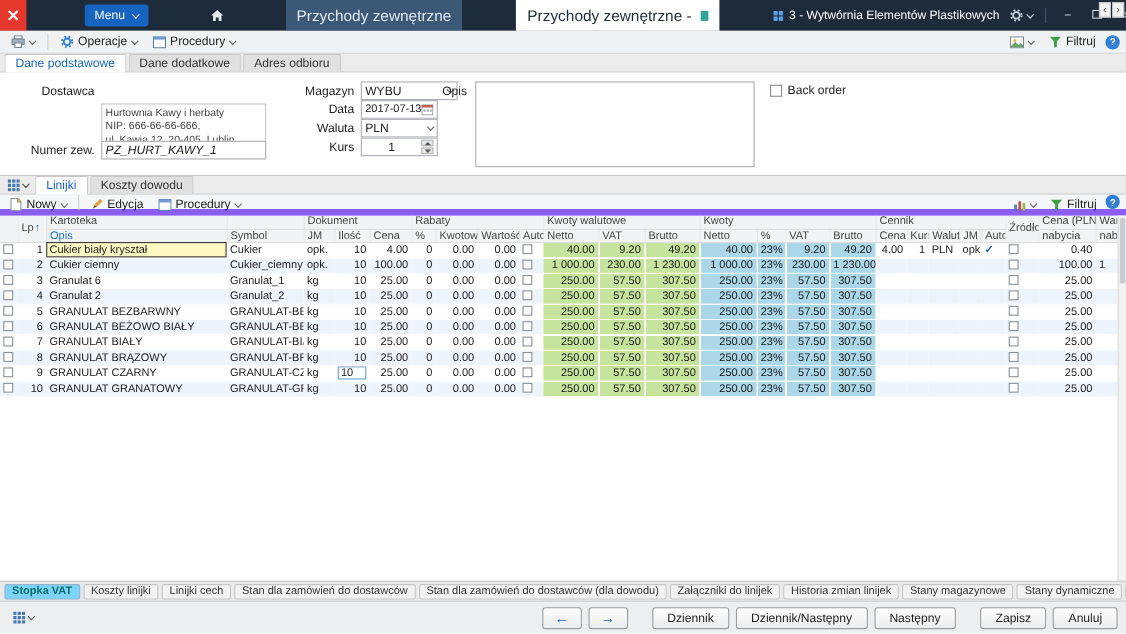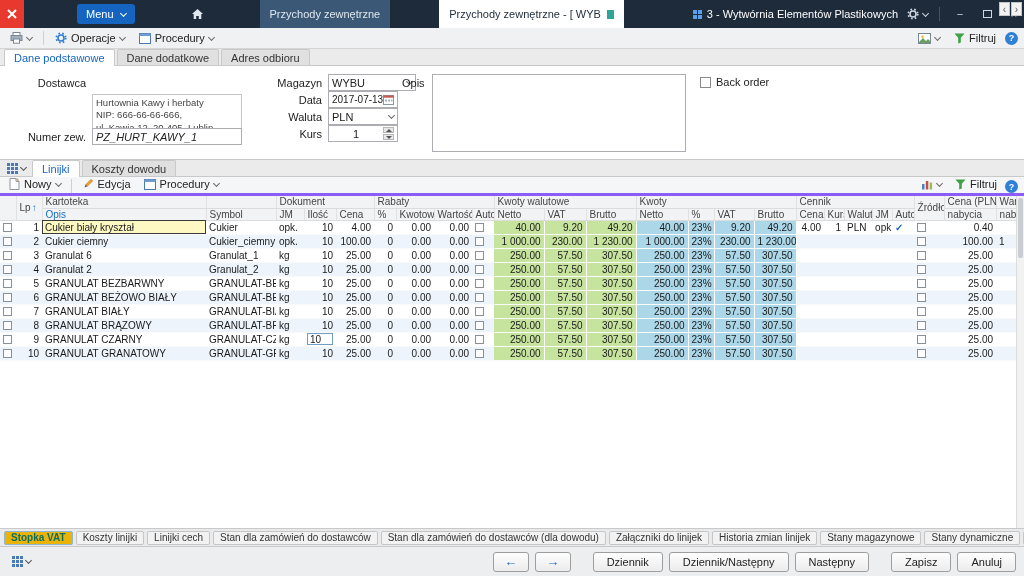--- a/index.html
+++ b/index.html
@@ -4,21 +4,21 @@
 <style>
   * { box-sizing: border-box; margin: 0; padding: 0; }
   html,body { width:1024px; height:576px; overflow:hidden; }
   body { font-family:"Liberation Sans", sans-serif; background:#fff; position:relative; font-size:11px; color:#222; }
 
   
   .titlebar { position:absolute; top:0; left:0; right:0; height:28px; background:#1d2b3a; display:flex; align-items:center;gap:47px; }
   .applogo { width:24px; height:28px; background:#e8392e; display:flex; align-items:center; justify-content:center; flex:0 0 auto; }
   .menu-btn { margin-left:6px; background:#1565c0; color:#fff; border-radius:3px; height:20px; display:flex; align-items:center; gap:7px; padding:0 9px; font-size:11px; }
   .home-btn { margin:0 9px; display:flex; align-items:center; }
-  .doc-tab { height:28px; display:flex; align-items:center; gap:6px; padding:0 10px; color:#dfe7ef; background:#3b5876; font-size:11px; margin-right:2px; max-width:230px; white-space:nowrap; }
+  .doc-tab { height:28px; display:flex; align-items:center; gap:6px; padding:0 10px; color:#dfe7ef; background:#3b5876; font-size:14px; margin-right:2px; max-width:230px; white-space:nowrap; }
   .doc-tab.active { background:#ffffff; color:#1d2b3a; max-width:185px; }
   .doc-tab.active .lbl { overflow:hidden; white-space:nowrap; }
   .tab-status { width:7px; height:9px; background:#2fa59a; flex:0 0 auto; }
   .tb-right { margin-left:auto; display:flex; align-items:center; gap:9px; padding-right:1px; color:#cfd8e2; }
   .company { color:#fff; font-size:11px; display:flex; align-items:center; gap:5px; white-space:nowrap; }
   .win-btn { width:18px; text-align:center; font-size:11px; color:#cfd8e2; }
   .win-box { width:9px; height:8px; border:1px solid #cfd8e2; display:inline-block; }
   .chev { width:5px; height:5px; border-right:1.4px solid currentColor; border-bottom:1.4px solid currentColor; transform:rotate(45deg); display:inline-block; margin-top:-2px; }
 
   
@@ -43,21 +43,21 @@
   .spin { margin-left:auto; display:flex; flex-direction:column; gap:1px; }
   .spin b { width:11px; height:6px; background:#e8e8e8; border:1px solid #b5b5b5; display:flex; align-items:center; justify-content:center; }
   .tri-up { width:0; height:0; border-left:3px solid transparent; border-right:3px solid transparent; border-bottom:3px solid #555; }
   .tri-dn { width:0; height:0; border-left:3px solid transparent; border-right:3px solid transparent; border-top:3px solid #555; }
   .cbx { width:11px; height:11px; border:1px solid #8a8a8a; background:#fff; display:inline-block; vertical-align:middle; }
 
   
   .lines-panel { position:absolute; top:160px; left:0; right:0; height:368px; background:#fff; }
   .ministrip { position:absolute; top:0; left:0; right:0; height:17px; background:#ebebeb; border-bottom:1px solid #c9c9c9; display:flex; align-items:flex-end; gap:2px; padding-left:3px; }
   .grid-btn { display:flex; align-items:center; gap:3px; padding:0 4px; height:16px; color:#555; }
-  .linestb { position:absolute; top:17px; left:0; right:0; height:19px; background:#f5f6f7; border-bottom:3px solid #8b5cf6; display:flex; align-items:flex-end; padding:0 6px 0 4px; gap:3px; }
+  .linestb { position:absolute; top:17px; left:0; right:0; height:19px; background:#f5f6f7; border-bottom:6px solid #8b5cf6; display:flex; align-items:flex-start; padding:0 6px 0 4px; gap:3px; }
   .table-wrap { position:absolute; top:36px; left:0; width:1016px; bottom:0; overflow:hidden; }
   .vscroll { position:absolute; top:36px; right:0; bottom:0; width:8px; background:#f2f2f2; border-left:1px solid #dcdcdc; }
   .vscroll .thumb { position:absolute; top:2px; left:1px; width:5px; height:60px; background:#c9ccd0; border-radius:2px; }
 
   table.lines { border-collapse:collapse; table-layout:fixed; width:1056px; font-size:10px; }
   table.lines th { background:#f2f3f4; border-right:1px solid #e1e1e1; border-bottom:1px solid #dcdcdc; font-weight:normal; color:#454545; text-align:left; padding:0 3px; height:12px; overflow:hidden; white-space:nowrap; }
   table.lines th.opis-h { color:#1a6fc4; }
   table.lines th .sort { color:#1a6fc4; margin-left:1px; }
   table.lines td { height:13px; line-height:13px; padding:0 3px; overflow:hidden; white-space:nowrap; color:#1a1a1a; border-bottom:1px solid rgba(0,0,0,0.02); }
   table.lines .num { text-align:right; }
@@ -66,21 +66,21 @@
   td.blue  { background:#abd7e9 !important; border-right:1px solid #fff !important; }
   td.focus-cell { outline:1.5px solid #3a3a3a; outline-offset:-1px; background:#fef9c3; }
   .cb { width:9px; height:9px; border:1px solid #878f98; background:#fff; display:inline-block; vertical-align:middle; }
   .mark { color:#1565c0; font-weight:bold; font-size:10px; }
   td.editing { padding:0 1px; }
   .edit-box { display:block; border:1px solid #6f9dc6; background:#fff; height:12px; line-height:11px; padding:0 2px; text-align:left; }
 
   
   .bottom-tabs { position:absolute; top:528px; left:0; right:0; height:18px; background:#e9eaeb; border-top:1px solid #c9c9c9; display:flex; align-items:center; gap:3px; padding:0 26px 0 4px; overflow:hidden; }
   .btab { background:#f2f2f2; border:1px solid #c6c6c6; border-radius:2px; padding:0 6px; height:14px; line-height:12px; font-size:10px; color:#333; white-space:nowrap; flex:0 0 auto; }
-  .btab.active { background:#eab308; border-color:#8fb5cf; color:#0a6e62; font-weight:bold; }
+  .btab.active { background:#7dd3fc; border-color:#8fb5cf; color:#0a6e62; font-weight:bold; }
   .btab-arrows { position:absolute; right:2px; top:2px; display:flex; gap:1px; }
   .btab-arrows span { width:11px; height:14px; background:#f2f2f2; border:1px solid #c6c6c6; display:flex; align-items:center; justify-content:center; font-size:10px; color:#555; }
 
   
   .bottom-bar { position:absolute; top:546px; left:0; right:0; height:30px; background:#eceef0; border-top:1px solid #c9c9c9; display:flex; align-items:center; padding:0 8px; gap:6px; }
   .btn { height:20px; padding:0 13px; background:linear-gradient(#fefefe,#ececec); border:1px solid #9e9e9e; border-radius:3px; font-size:11px; color:#222; display:flex; align-items:center; white-space:nowrap; }
   .arrow-btn { width:36px; height:20px; background:linear-gradient(#fefefe,#ececec); border:1px solid #9e9e9e; border-radius:3px; color:#1565c0; font-weight:bold; font-size:13px; display:flex; align-items:center; justify-content:center; }
   .gap16 { width:10px; }
 </style>
 </head>

